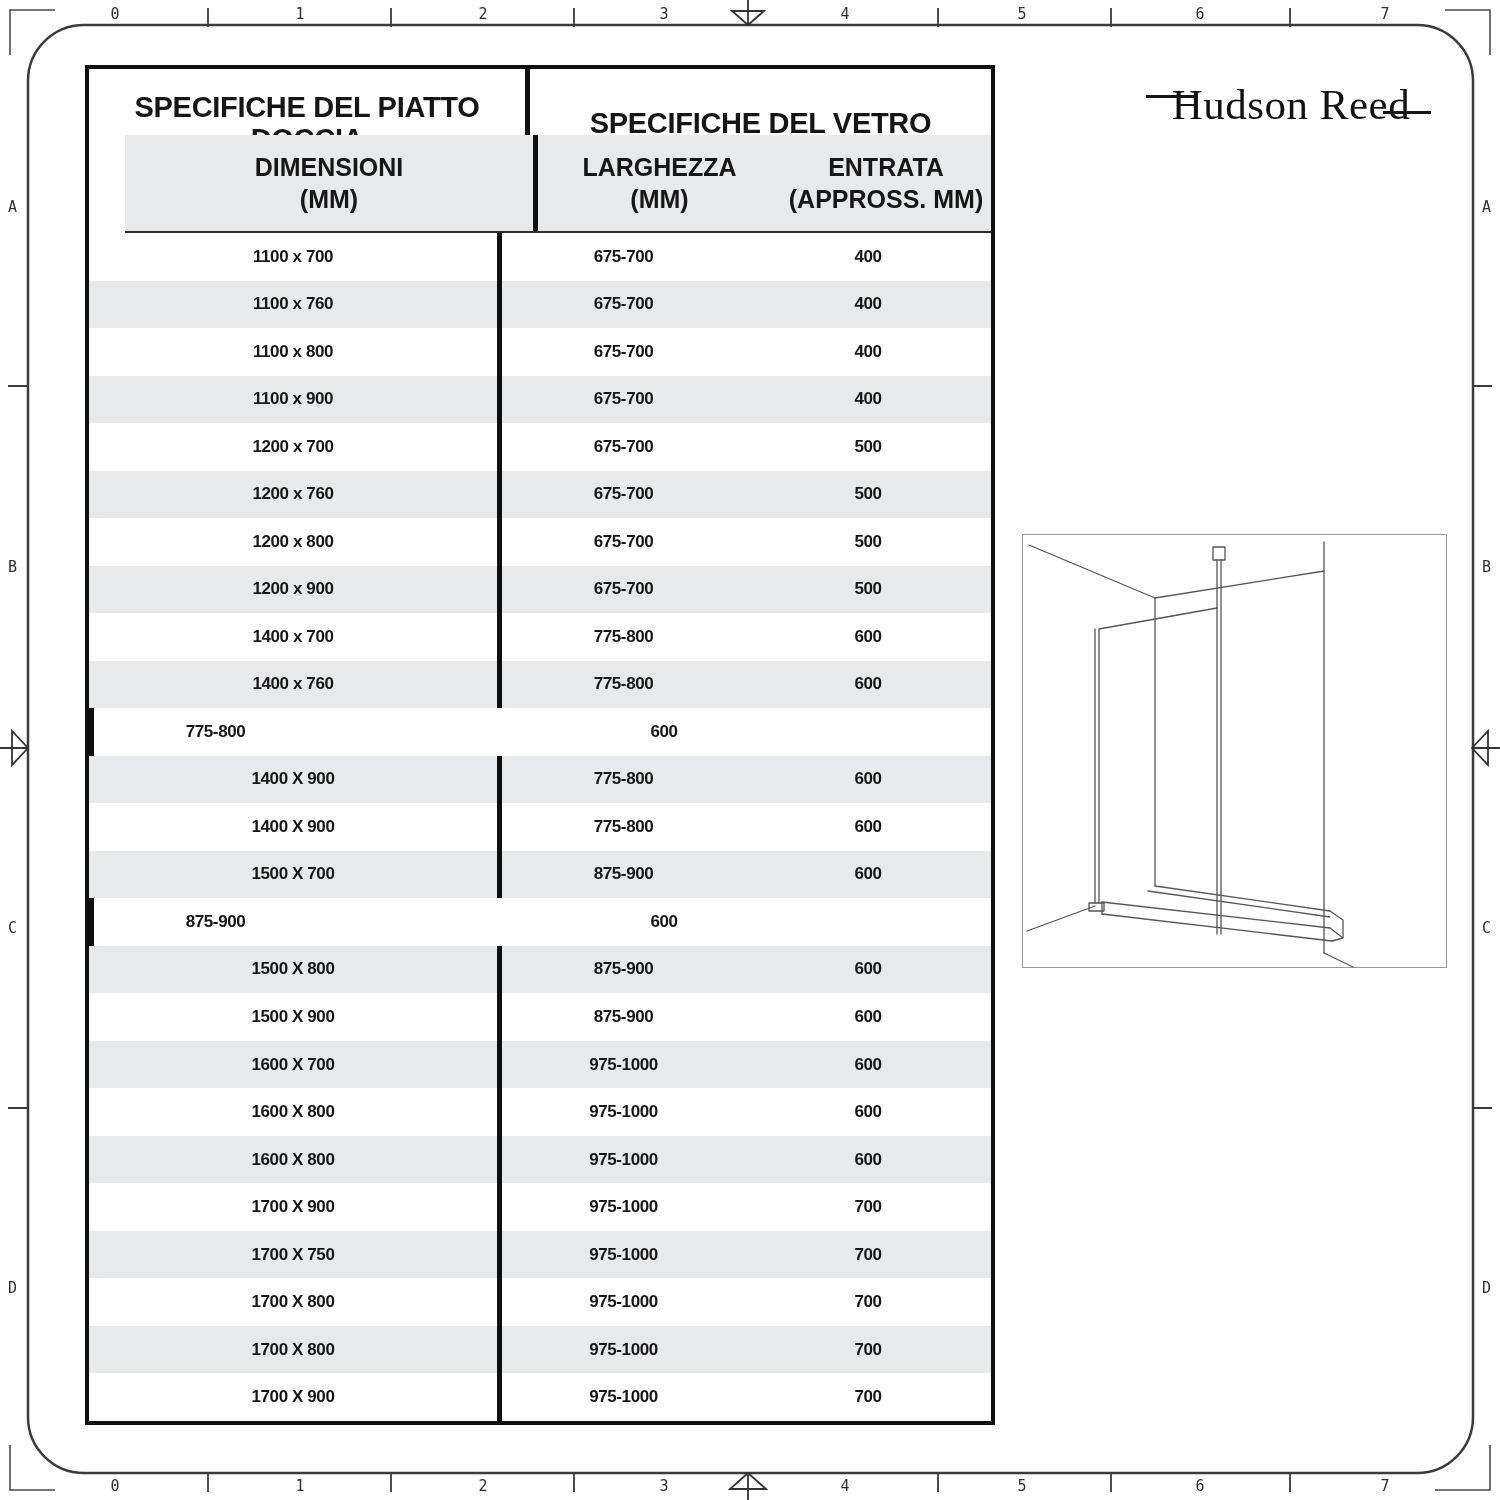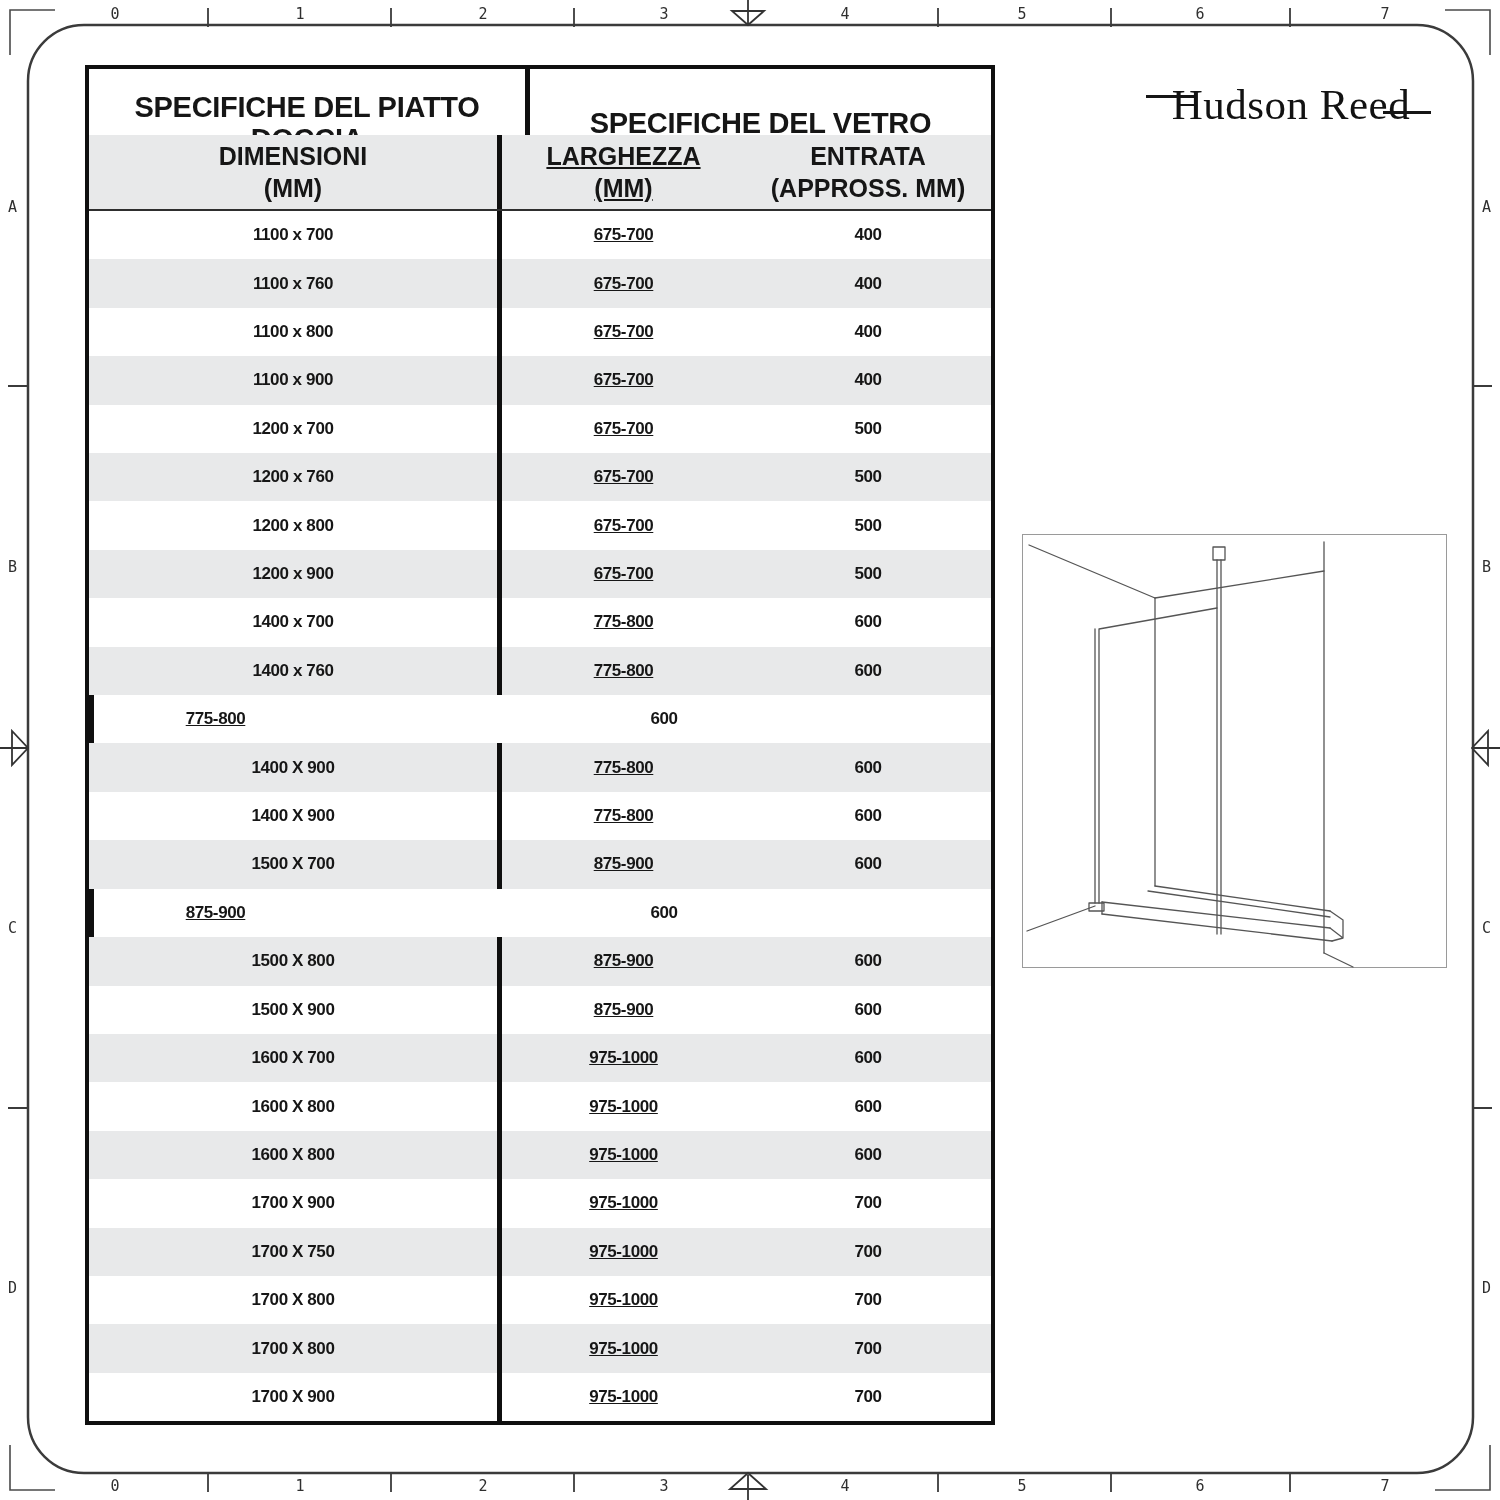--- a/index.html
+++ b/index.html
@@ -24,26 +24,26 @@
 
   
   .spec-table{position:absolute;left:85px;top:65px;width:910px;height:1360px;
     border:4px solid #0f0f0f;box-sizing:border-box;display:flex;flex-direction:column;
     color:#161616;}
   .trow{display:flex;flex:1;min-height:0;}
   .trow .cell{display:flex;flex-direction:column;align-items:center;justify-content:center;
     text-align:center;}
   .c1{width:408px;}
   .cdiv{width:5px;background:#0f0f0f;flex:none;}
-  .c2{width:243px;text-decoration:underline;}
+  .c2{width:243px;}
   .c3{flex:1;}
   .group-header{flex:none;height:66px;font-weight:bold;font-size:29px;letter-spacing:-.3px;line-height:1.1;}
   .group-header .cell{padding:0 14px;margin-top:44px;}
-  .sub-header{flex:none;height:76px;font-weight:bold;font-size:25px;line-height:1.3;
-    border-bottom:2px solid #2e2e2e;box-sizing:border-box;}
+  .sub-header{flex:none;height:98px;font-weight:bold;font-size:25px;line-height:1.3;
+    border-bottom:2px solid #2e2e2e;box-sizing:border-box;margin-left:36px;}
   .sub-header .cell{background:#e8e9ea;}
   .sub-header .cdiv{background:#0f0f0f;}
   .tbody{flex:1;display:flex;flex-direction:column;}
   .data-row{font-weight:bold;font-size:17px;letter-spacing:-.4px;}
   .data-row.alt .cell{background:#e8e9ea;}
 
   
   .drawing-box{position:absolute;left:1022px;top:534px;}
 </style>
 </head>

